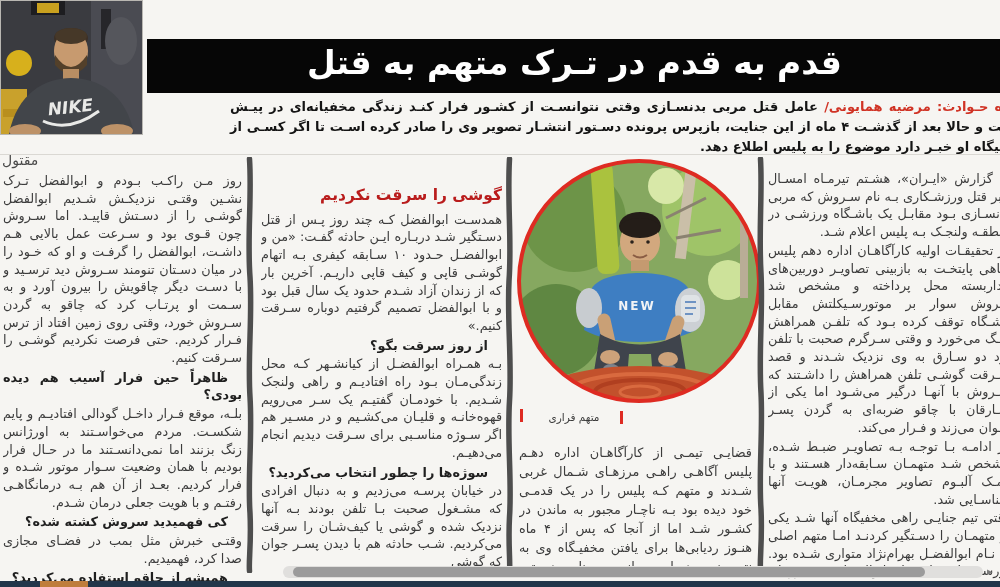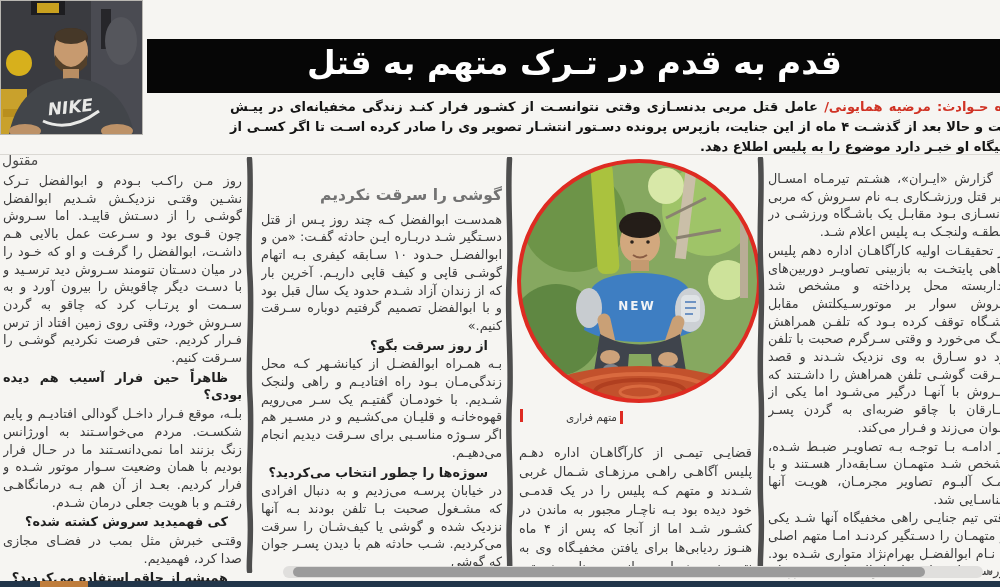--- a/index.html
+++ b/index.html
@@ -24,31 +24,31 @@
     left:230px;top:97px;width:796px;
     font-size:13px;font-weight:bold;line-height:20px;color:#141414;
     direction:rtl;text-align:justify;
   }
   .byline .red{color:#d03325;}
   .rule{left:0;top:154px;width:1016px;height:1px;background:#dad8d3;}
   
   .col{direction:rtl;text-align:justify;color:#3c3c3c;font-size:12.8px;line-height:17.7px;overflow:hidden;margin-top:12px;}
   .col p{margin:0 0 1px 0;}
   .col .q{font-weight:bold;color:#1f1f1f;text-indent:14px;margin:2px 0 1px 0;}
-  .col .subhead{font-weight:bold;color:#737373;font-size:15.5px;margin:15px 0 6px 0;text-indent:0;}
+  .col .subhead{font-weight:bold;color:#b91c1c;font-size:15.5px;margin:15px 0 6px 0;text-indent:0;}
   .col1{left:3px;top:160px;width:239px;height:412px;}
   .col2{left:261px;top:160px;width:241px;height:412px;}
   .col3{left:519px;top:431px;width:233px;height:137px;line-height:19px;}
   .col4{left:768px;top:158px;width:242px;height:410px;}
   
   .divider{width:9px;height:416px;top:157px;}
   .div1{left:245px;} .div2{left:505px;} .div3{left:756px;}
   
   .suspect-photo{left:516px;top:158px;width:246px;height:246px;}
-  .suspect-caption-text{left:531px;top:411px;width:86px;font-size:10.5px;color:#3a3a3a;text-align:right;direction:rtl;}
+  .suspect-caption-text{left:531px;top:411px;width:86px;font-size:10.5px;color:#3a3a3a;text-align:center;direction:rtl;}
   .capbar{width:3px;height:13px;background:#de2b22;}
   .capbar-r{left:620px;top:411px;} .capbar-l{left:520px;top:409px;}
   
   .scroll-track{left:283px;top:566px;width:700px;height:12px;background:#e0dfdd;border-radius:6px;}
   .scroll-thumb{left:293px;top:567px;width:632px;height:10px;background:#9b9b9b;border-radius:5px;}
   .scroll-arrow{left:987px;top:565px;font-size:11px;color:#7a7a7a;}
   
   .footer-bar{left:0;top:581px;width:1000px;height:6px;background:#22364a;}
   .footer-accent{left:40px;top:581px;width:48px;height:6px;background:#bf7d3c;}
 </style>

